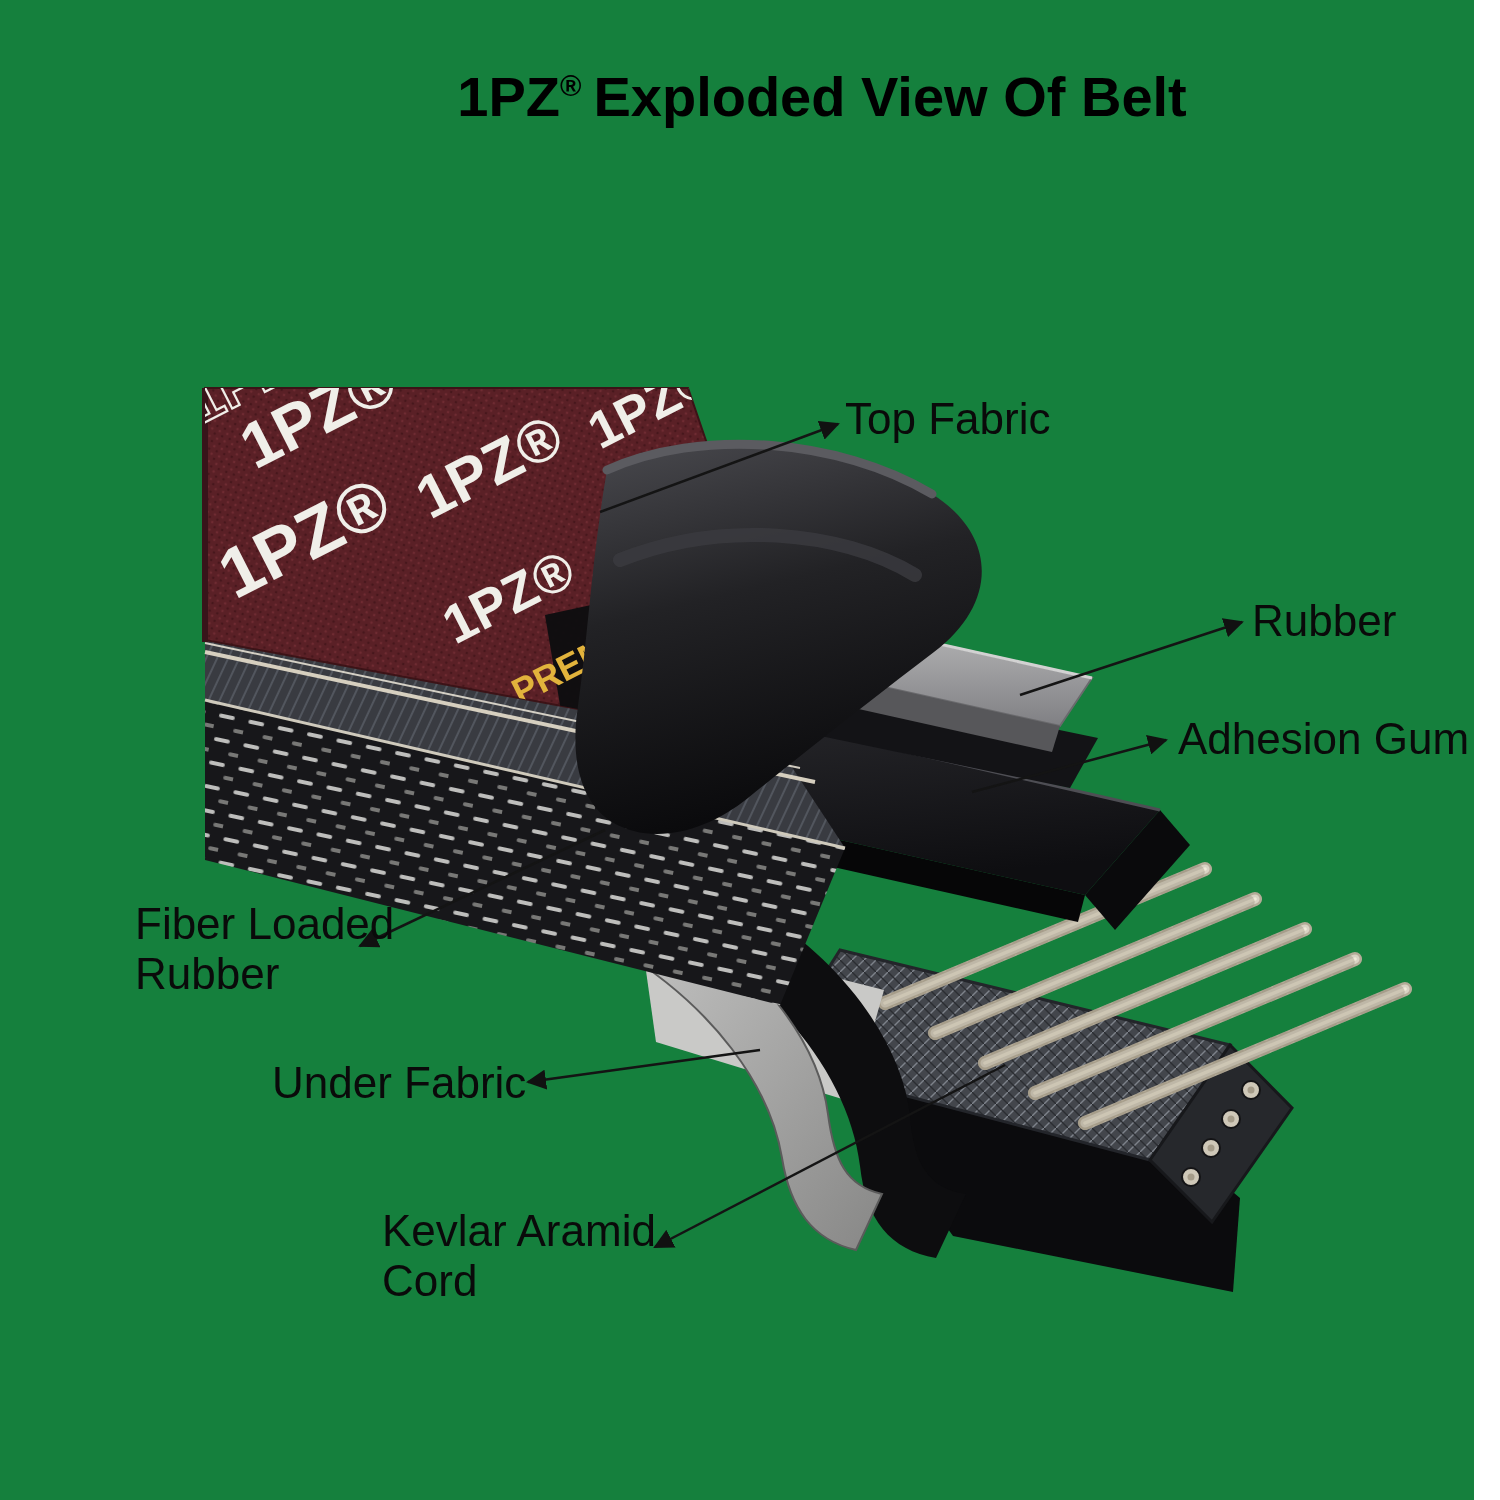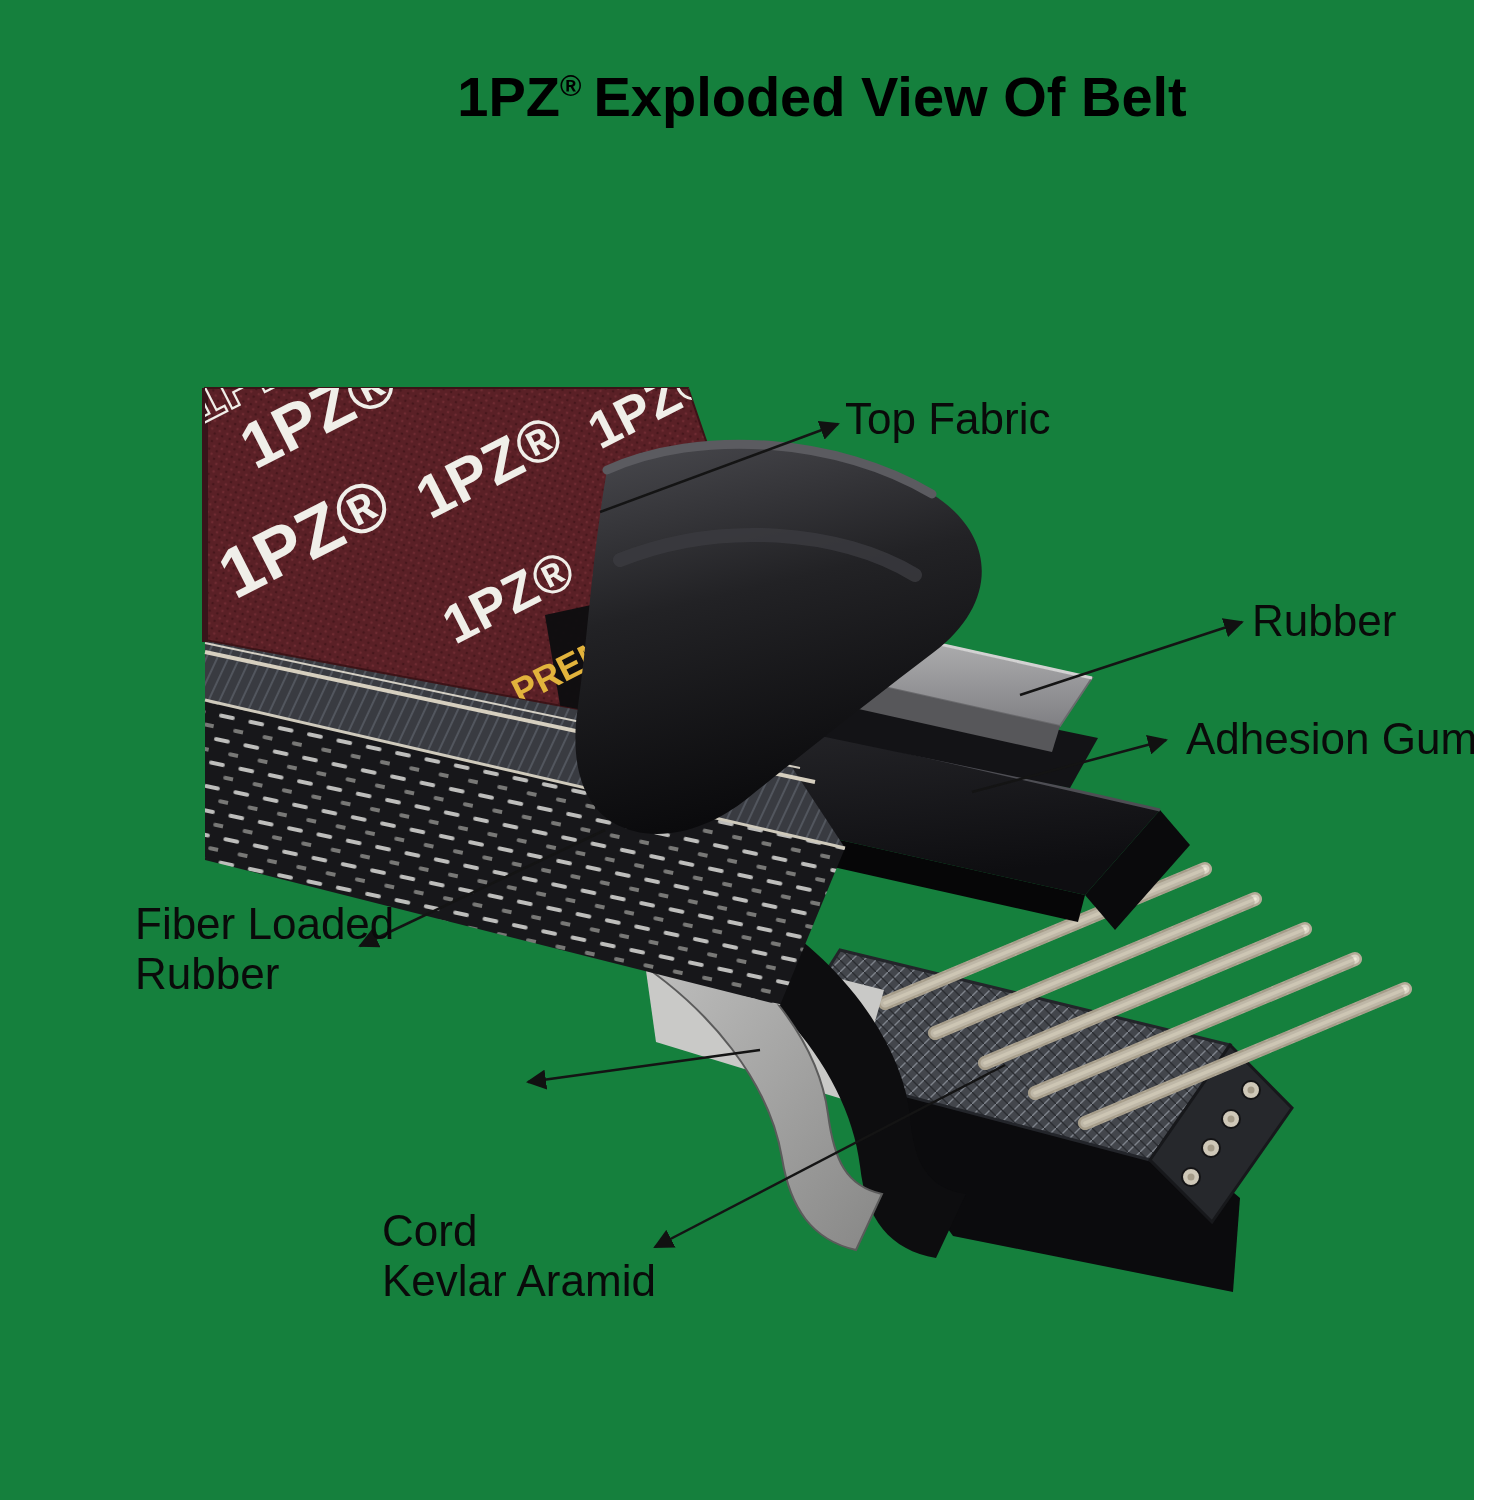--- a/index.html
+++ b/index.html
@@ -14,21 +14,21 @@
   }
   .page-title .reg{font-size:0.52em;vertical-align:super;font-weight:bold;}
   .page-title .title-rest{margin-left:12px;}
   .belt-svg{position:absolute;left:0;top:0;}
   .lbl{
     position:absolute;font-size:44px;font-weight:400;color:#0a0a0a;
     line-height:1.13;white-space:nowrap;
   }
   #lbl-top-fabric{left:845px;top:394px;}
   #lbl-rubber{left:1252px;top:596px;}
-  #lbl-adhesion-gum{left:1178px;top:714px;margin-left:8px;}
+  #lbl-adhesion-gum{left:1178px;top:714px;}
   #lbl-fiber-loaded-rubber{left:103px;top:899px;margin-left:32px;}
   #lbl-under-fabric{left:272px;top:1058px;}
   #lbl-kevlar-aramid-cord{left:382px;top:1206px;}
 </style>
 </head>
 <body>
 
 <div class="canvas">
 
   <div class="page-title">
@@ -196,18 +196,19 @@
     </g>
   </svg>
 
   <div class="lbl" id="lbl-top-fabric">Top Fabric</div>
   <div class="lbl" id="lbl-rubber">Rubber</div>
   <div class="lbl" id="lbl-adhesion-gum">Adhesion Gum</div>
   <div class="lbl" id="lbl-fiber-loaded-rubber">
     <div>Fiber Loaded</div>
     <div>Rubber</div>
   </div>
+  <div class="lbl" id="lbl-under-fabric">Under Fabric</div>
   <div class="lbl" id="lbl-kevlar-aramid-cord">
+    <div>Kevlar Aramid</div>
     <div>Cord</div>
-    <div>Kevlar Aramid</div>
   </div>
 
 </div>
 
 </body></html>

